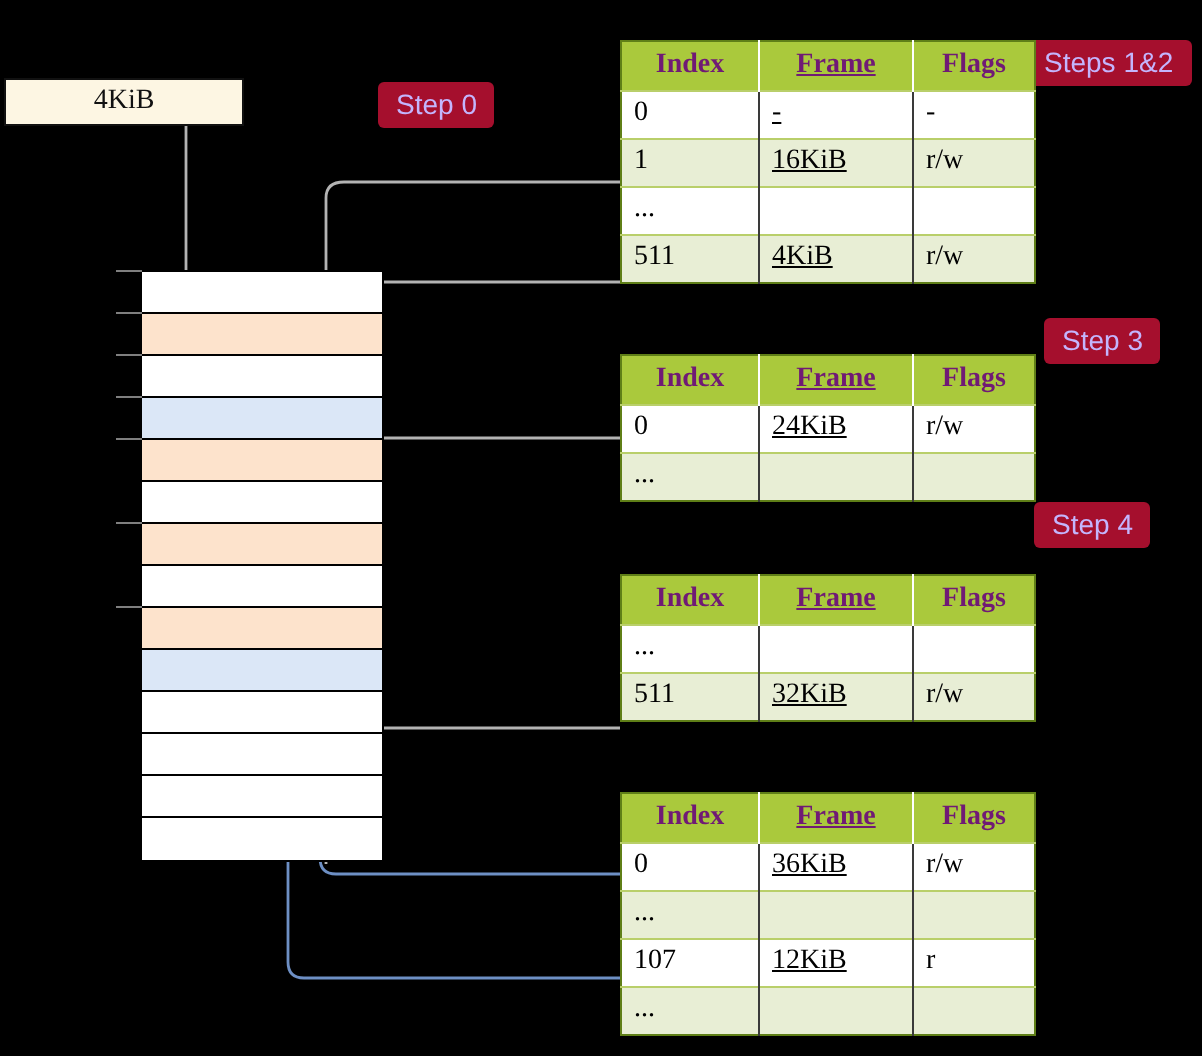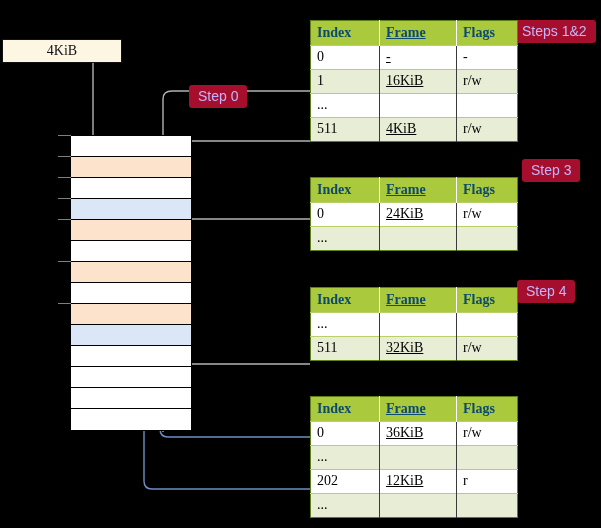--- a/index.html
+++ b/index.html
@@ -74,23 +74,23 @@
     position: absolute;
     border-collapse: collapse;
     border: 1px solid #5f7f17;
     background: #ffffff;
     font-size: 14px;
     color: #000000;
     table-layout: fixed;
   }
   .ptable th {
     background: #aac93c;
-    color: #0c4a6e;
+    color: #701a75;
     font-weight: bold;
-    text-align: left;
+    text-align: center;
     padding: 3px 6px 4px 6px;
     border-right: 1px solid #ffffff;
     font-size: 14px;
     line-height: 17px;
   }
   .ptable th:last-child { border-right: none; }
   .ptable td {
     padding: 2px 6px 3px 6px;
     border-right: 1px solid #3a3a3a;
     border-top: 1px solid #b9cf6a;
@@ -149,24 +149,24 @@
 
       <path d="M 310,437 L 168,437 Q 160,437 160,429 L 160,336" marker-end="url(#arrBlue)"></path>
 
       <path d="M 310,489 L 152,489 Q 144,489 144,481 L 144,215" marker-end="url(#arrBlue)"></path>
     </g>
   </svg>
 
   <div class="kib-box" id="kibBox" style="left: 2px; top: 39px; width: 118px; height: 22px;"><span>4KiB</span></div>
 
   <div id="badges">
-      <div class="step-badge" style="left: 189px; top: 41px; margin-top: 44px;">Step 0</div>
+      <div class="step-badge" style="left: 189px; top: 41px;">Step 0</div>
       <div class="step-badge" style="left: 513px; top: 20px;">Steps 1&amp;2</div>
       <div class="step-badge" style="left: 522px; top: 159px;">Step 3</div>
-      <div class="step-badge" style="left: 517px; top: 280px;">Step 4</div>
+      <div class="step-badge" style="left: 517px; top: 251px;">Step 4</div>
     </div>
 
   <div class="mem-col" id="memCol">
       <div class="mem-row"></div>
       <div class="mem-row orange"></div>
       <div class="mem-row"></div>
       <div class="mem-row blue"></div>
       <div class="mem-row orange"></div>
       <div class="mem-row"></div>
       <div class="mem-row orange"></div>
@@ -275,21 +275,21 @@
             <td class="col-index">0</td>
             <td class="col-frame">36KiB</td>
             <td class="col-flags">r/w</td>
           </tr>
           <tr class="alt">
             <td class="col-index">...</td>
             <td class="col-frame"></td>
             <td class="col-flags"></td>
           </tr>
           <tr>
-            <td class="col-index">202</td>
+            <td class="col-index">107</td>
             <td class="col-frame">12KiB</td>
             <td class="col-flags">r</td>
           </tr>
           <tr class="alt">
             <td class="col-index">...</td>
             <td class="col-frame"></td>
             <td class="col-flags"></td>
           </tr>
         </tbody>
       </table>

